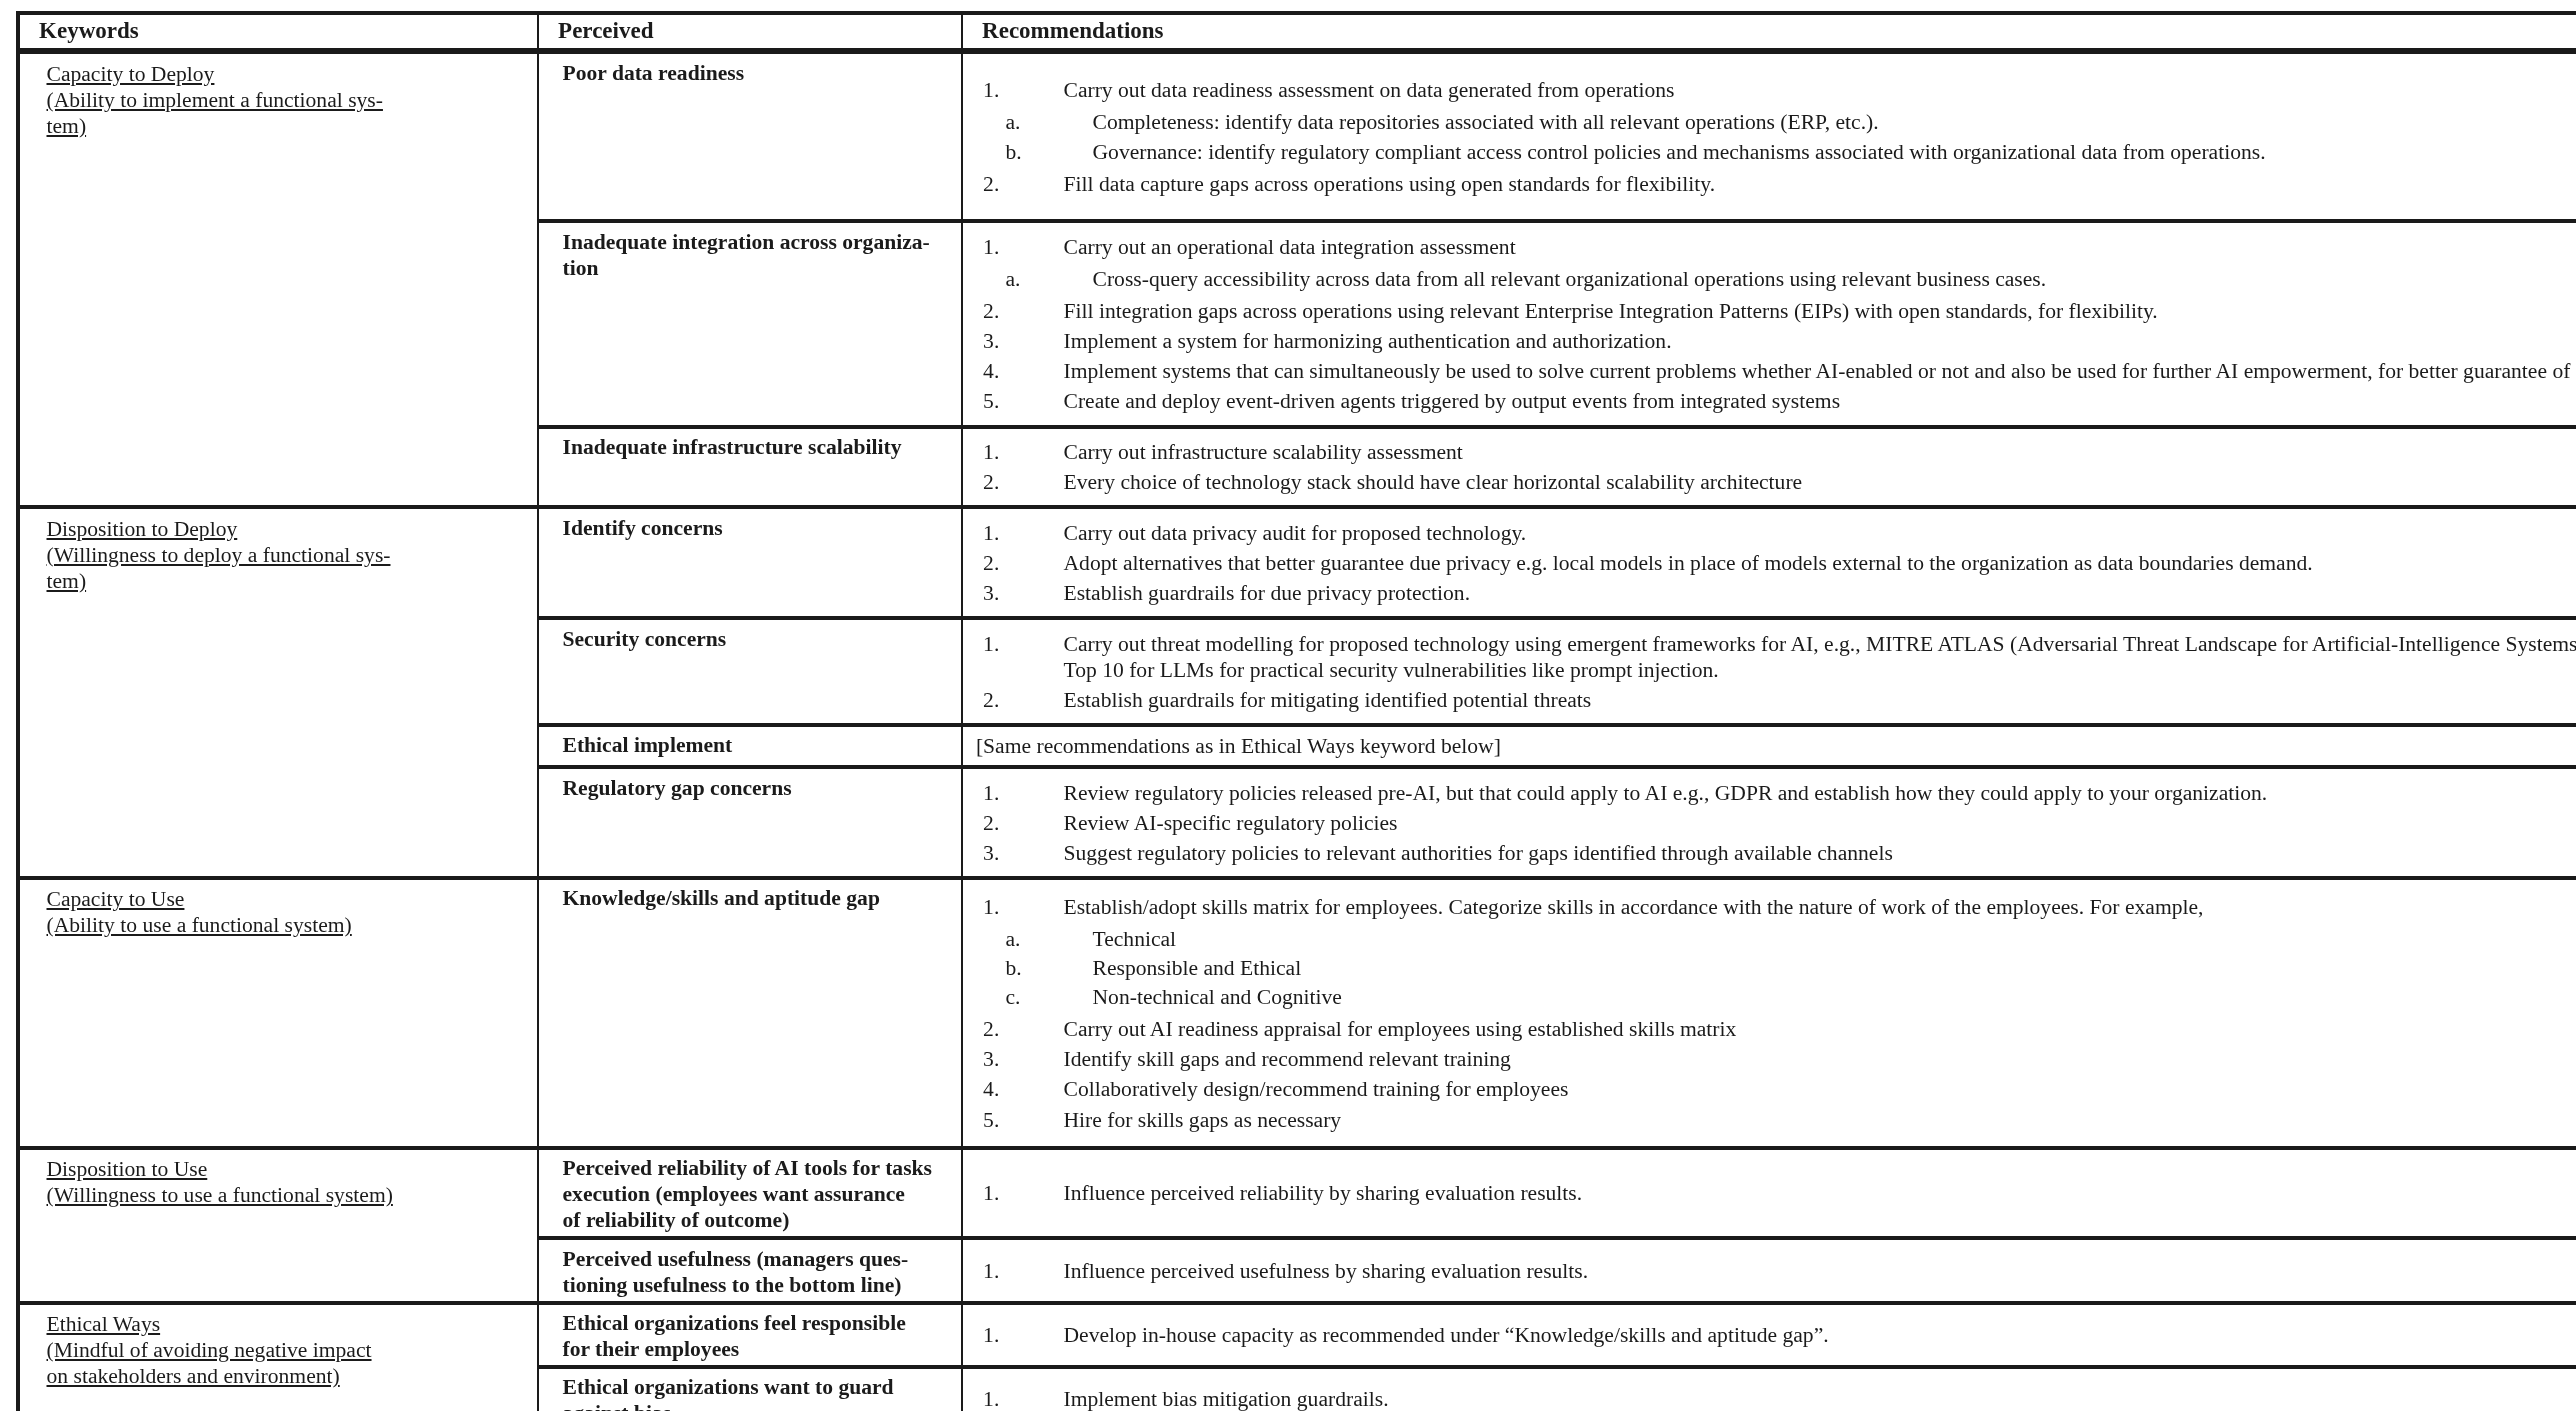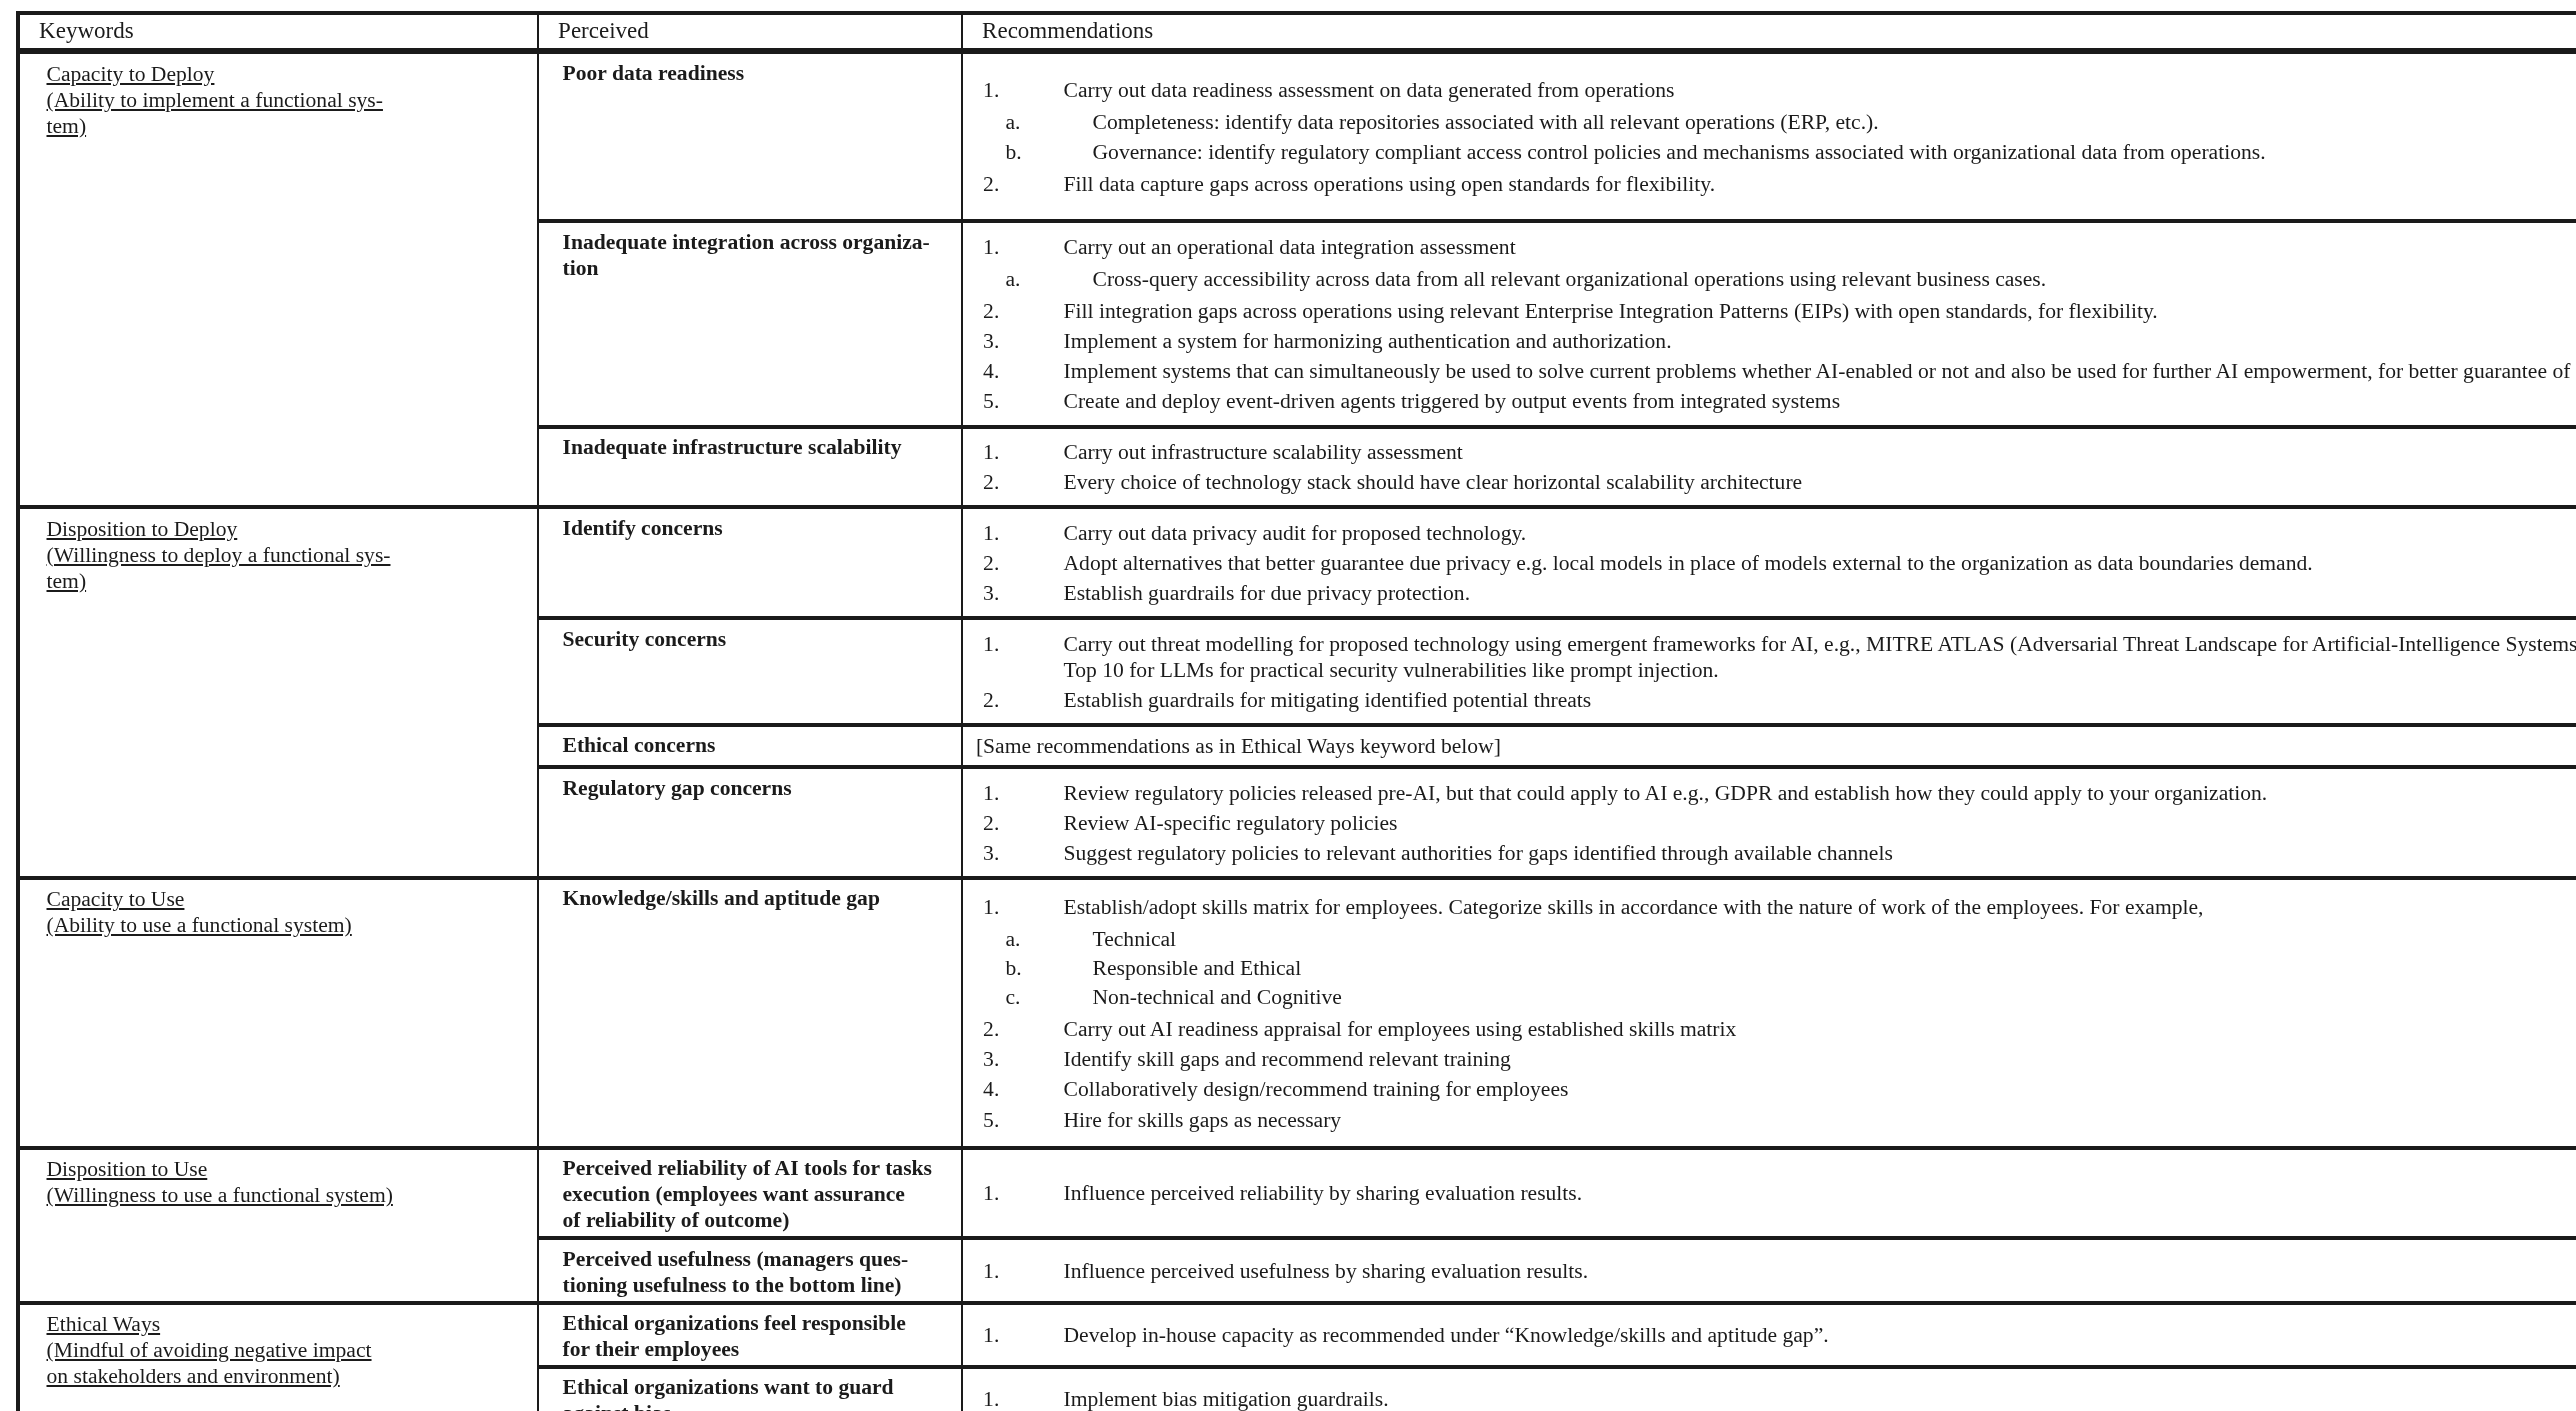--- a/index.html
+++ b/index.html
@@ -25,21 +25,21 @@
     border:2.6px solid #1a1a1a;
     border-top-width:4.6px;
     border-bottom-width:4.6px;
     vertical-align:top;
     font-size:21.6px;
     line-height:26px;
     text-align:left;
   }
   th{
     border-bottom-width:6.7px;
-    font-weight:normal;
+    font-weight:bold;
     font-size:23px;
     vertical-align:middle;
     padding:2.1px 5.2px 4.1px 19.6px;
     height:27px;
   }
   td.kw{padding:6.2px 12.4px 3.1px 27px;white-space:pre-line;text-decoration:underline;}
   td.ch{padding:5.2px 13.4px 3.1px 24px;white-space:pre-line;font-weight:bold;}
   td.rec{vertical-align:middle;padding:6.2px 31px 6.2px 0;}
   td.rec.note{padding-left:13.4px;vertical-align:middle;}
   .item{display:grid;grid-template-columns:101px auto;margin:4.1px 0;}
@@ -170,21 +170,21 @@
           <span class="tx">Carry out threat modelling for proposed technology using emergent frameworks for AI, e.g., MITRE ATLAS (Adversarial Threat Landscape for Artificial-Intelligence Systems) for adversarial threats, NIST AI RMF for governance-oriented risks and OWASP Top 10 for LLMs for practical security vulnerabilities like prompt injection.</span>
         </div>
         <div class="item">
           <span class="mk">2.</span>
           <span class="tx">Establish guardrails for mitigating identified potential threats</span>
         </div>
       </td>
     </tr>
 
     <tr style="height:29px;">
-      <td class="ch">Ethical concerns</td>
+      <td class="ch">Ethical implement</td>
       <td class="rec note">
         <span>[Same recommendations as in Ethical Ways keyword below]</span>
       </td>
     </tr>
 
     <tr style="height:95px;">
       <td class="ch">Regulatory gap concerns</td>
       <td class="rec">
         <div class="item">
           <span class="mk">1.</span>

